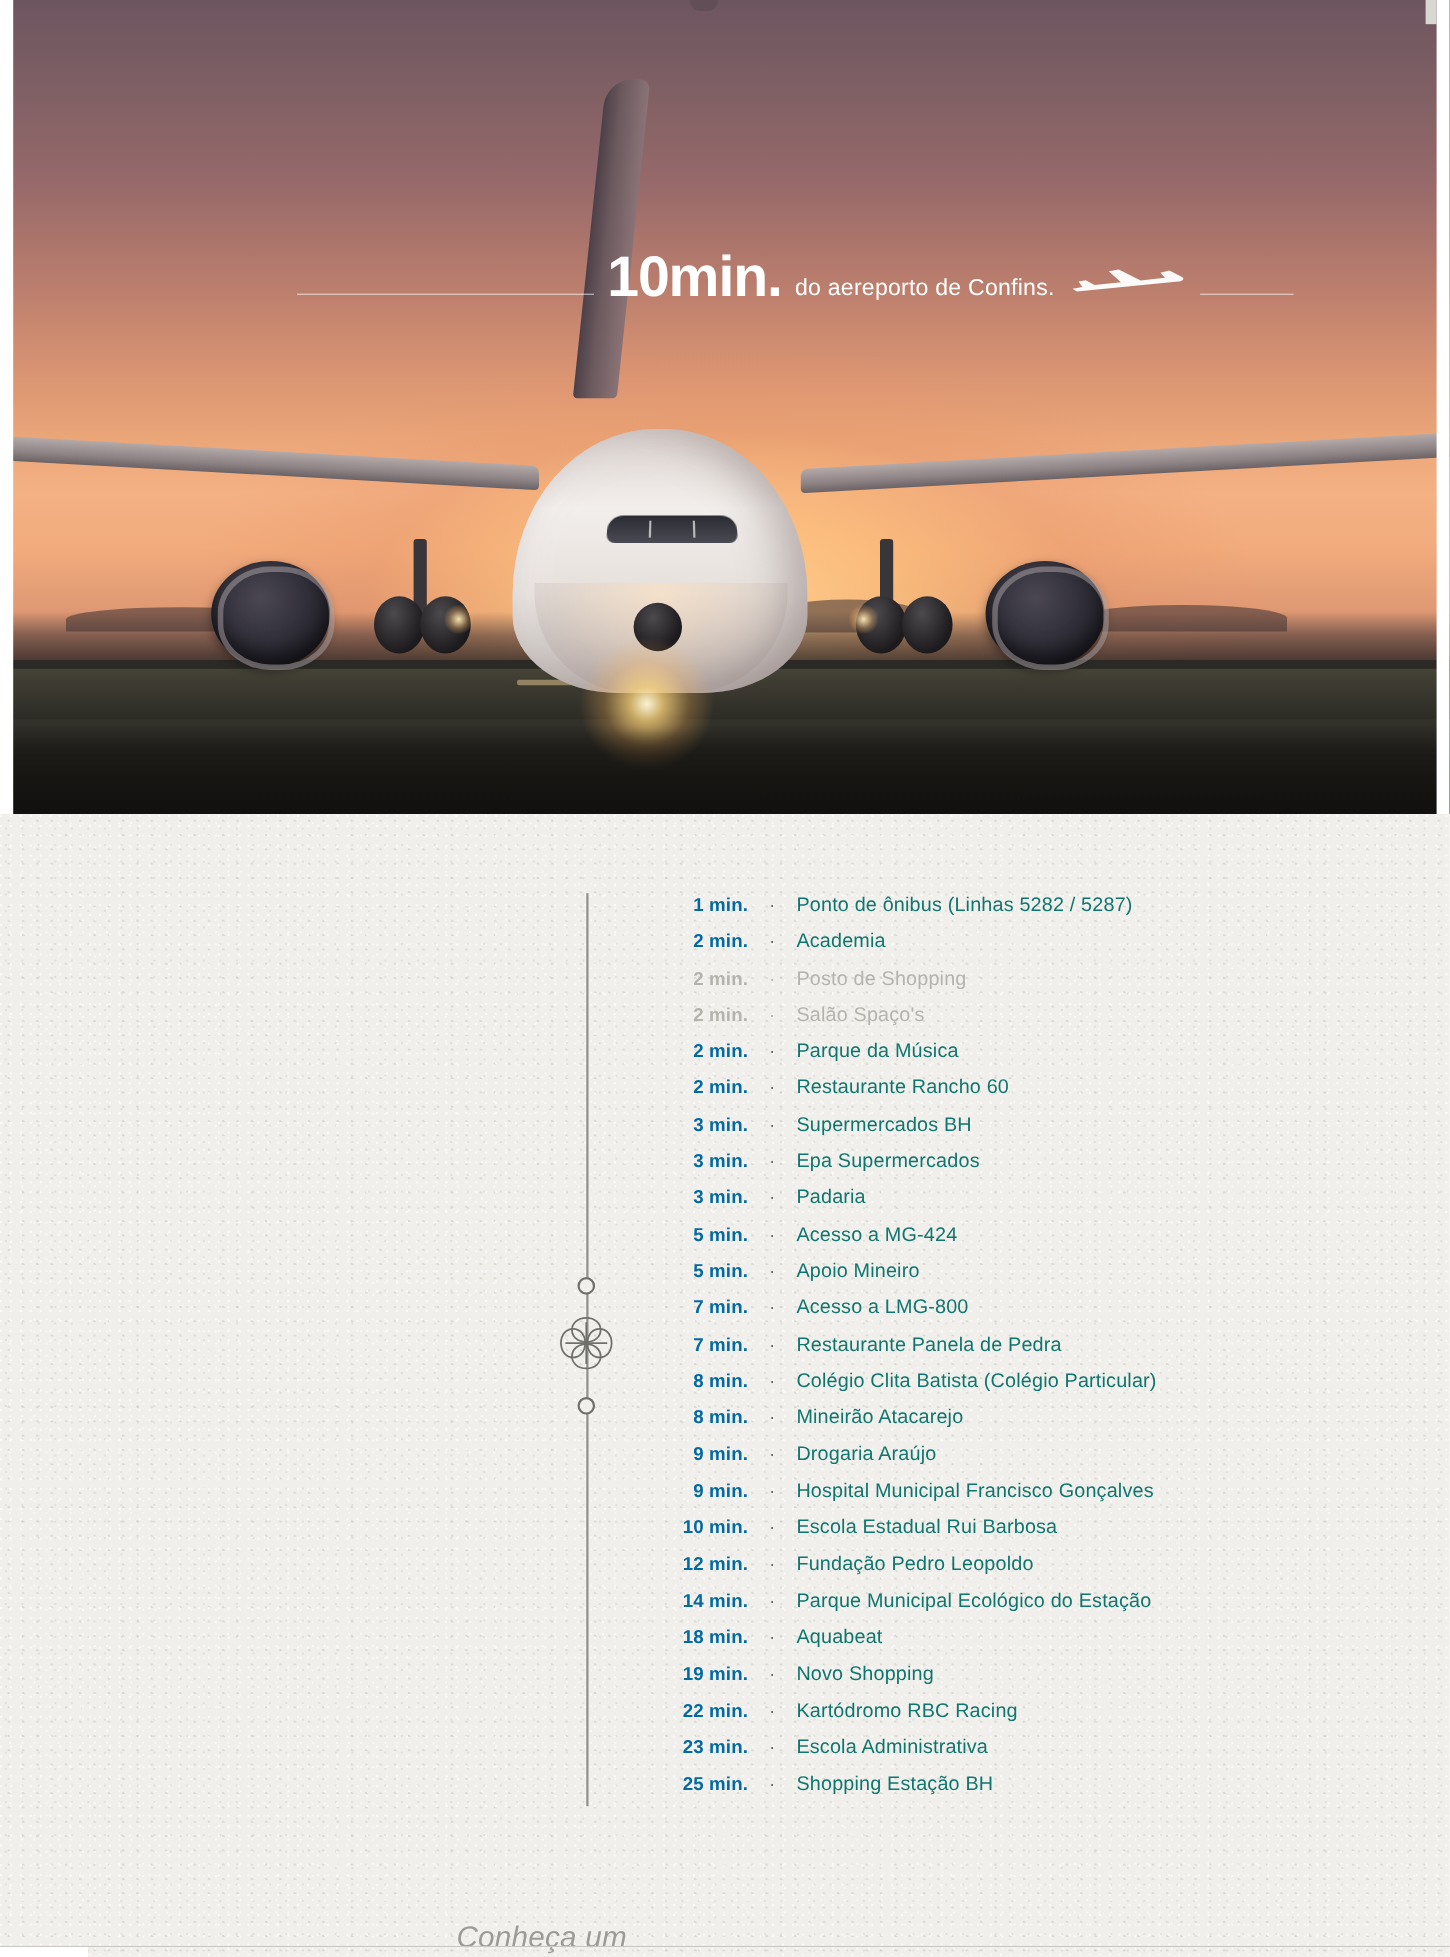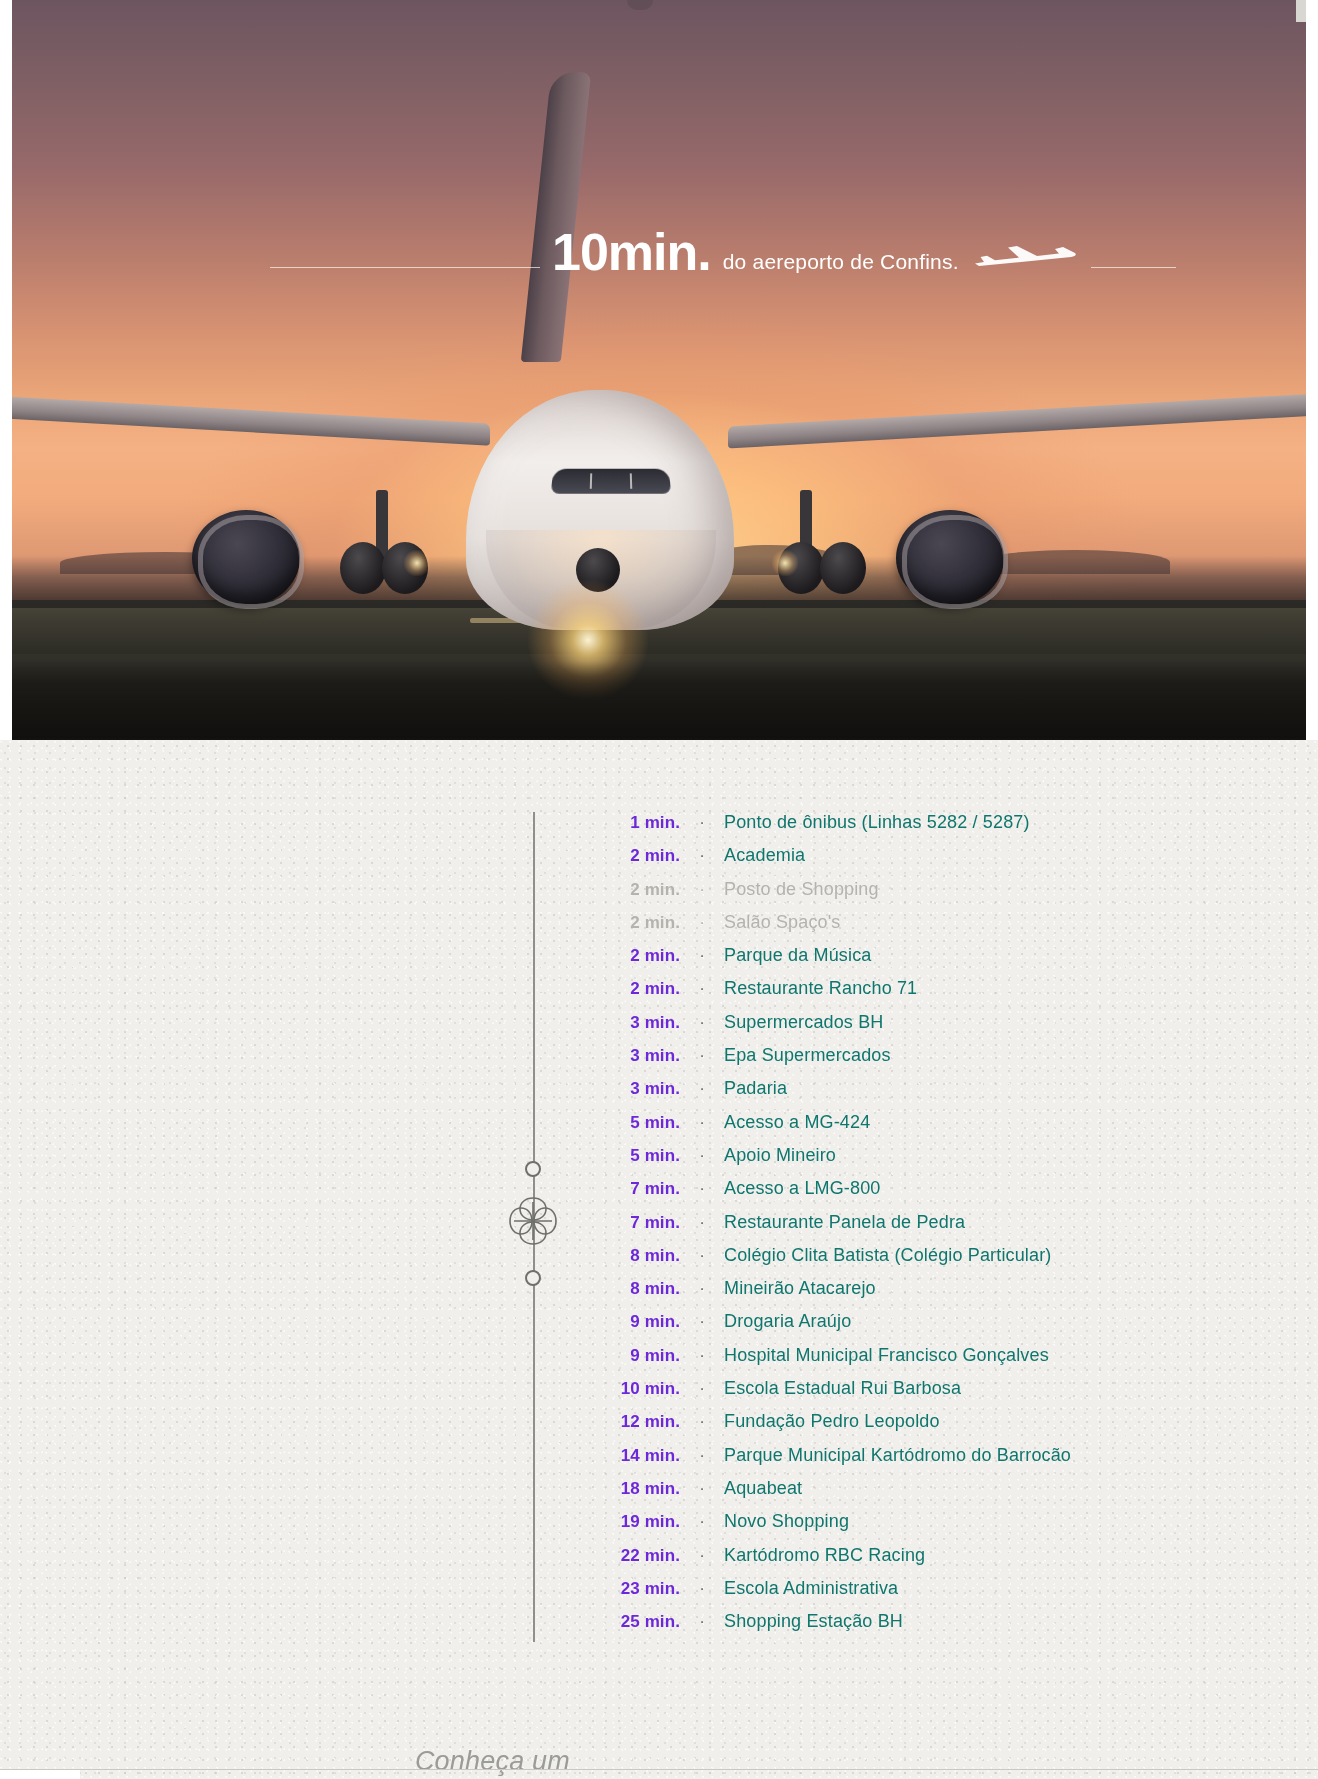--- a/index.html
+++ b/index.html
@@ -297,21 +297,21 @@
   .row {
     display: flex;
     align-items: baseline;
     height: 33.3px;
   }
   .row .time {
     width: 80px;
     text-align: right;
     font-size: 17px;
     font-weight: 700;
-    color: #6d28d9;
+    color: #0369a1;
     letter-spacing: 0.1px;
   }
   .row .dotsep {
     width: 44px;
     text-align: center;
     font-size: 17px;
     color: #6a6a68;
   }
   .row .label {
     font-size: 18px;
@@ -469,21 +469,21 @@
     <span class="label">Salão Spaço's</span>
   </div>
   <div class="row">
     <span class="time">2 min.</span>
     <span class="dotsep">·</span>
     <span class="label">Parque da Música</span>
   </div>
   <div class="row">
     <span class="time">2 min.</span>
     <span class="dotsep">·</span>
-    <span class="label">Restaurante Rancho 71</span>
+    <span class="label">Restaurante Rancho 60</span>
   </div>
   <div class="row">
     <span class="time">3 min.</span>
     <span class="dotsep">·</span>
     <span class="label">Supermercados BH</span>
   </div>
   <div class="row">
     <span class="time">3 min.</span>
     <span class="dotsep">·</span>
     <span class="label">Epa Supermercados</span>
@@ -539,21 +539,21 @@
     <span class="label">Escola Estadual Rui Barbosa</span>
   </div>
   <div class="row">
     <span class="time">12 min.</span>
     <span class="dotsep">·</span>
     <span class="label">Fundação Pedro Leopoldo</span>
   </div>
   <div class="row">
     <span class="time">14 min.</span>
     <span class="dotsep">·</span>
-    <span class="label">Parque Municipal Kartódromo do Barrocão</span>
+    <span class="label">Parque Municipal Ecológico do Estação</span>
   </div>
   <div class="row">
     <span class="time">18 min.</span>
     <span class="dotsep">·</span>
     <span class="label">Aquabeat</span>
   </div>
   <div class="row">
     <span class="time">19 min.</span>
     <span class="dotsep">·</span>
     <span class="label">Novo Shopping</span>

